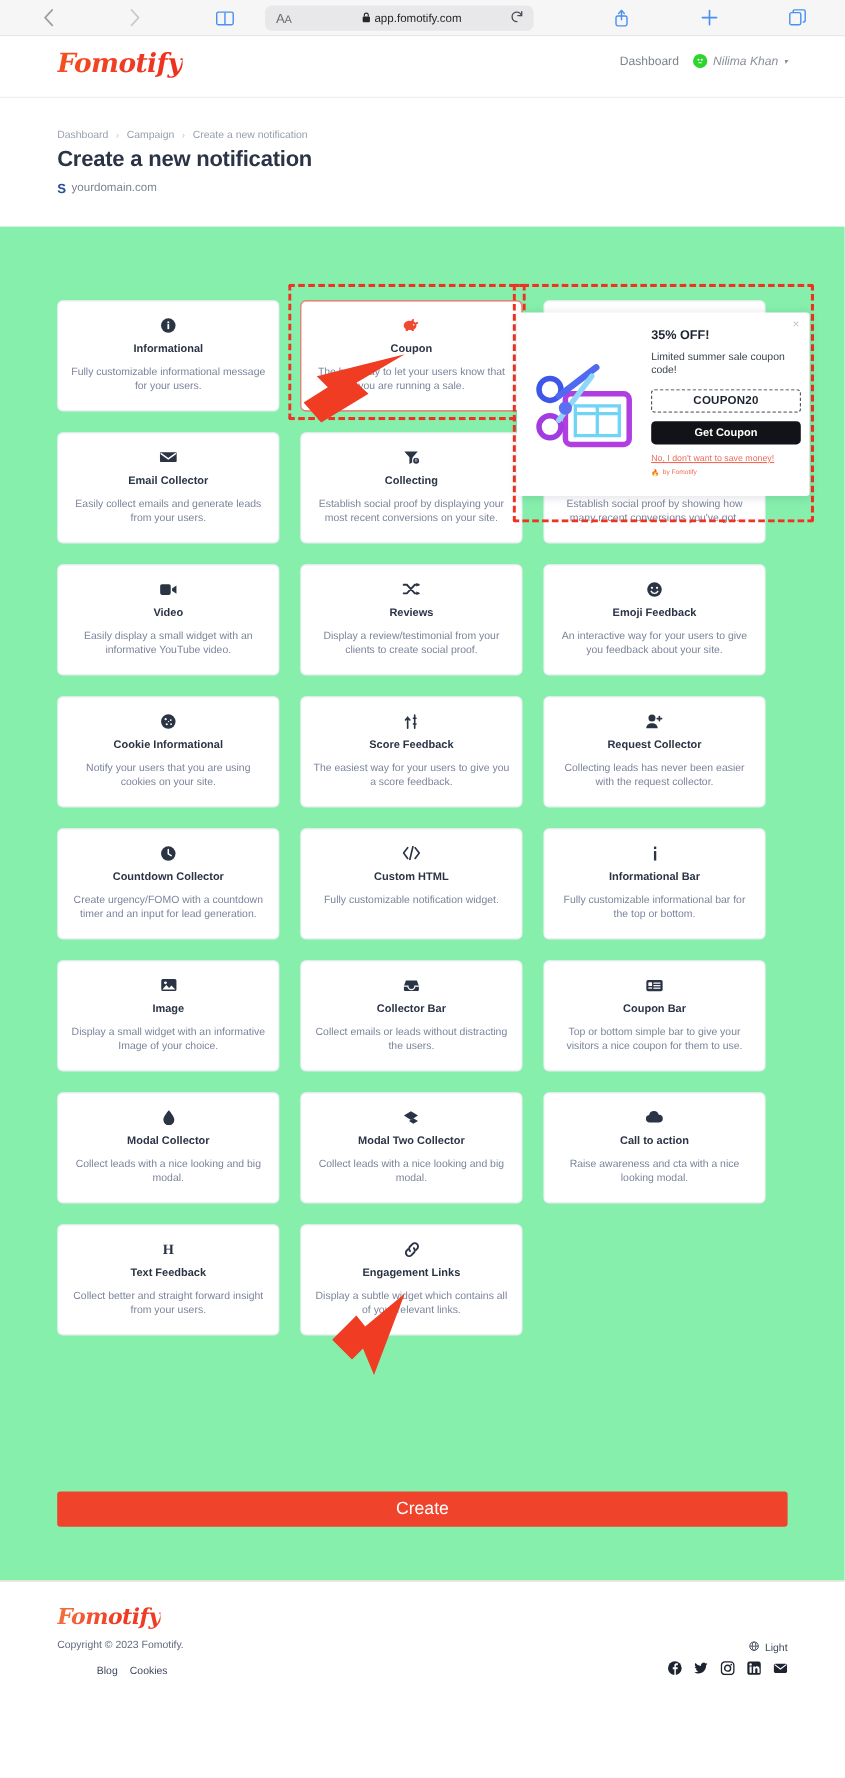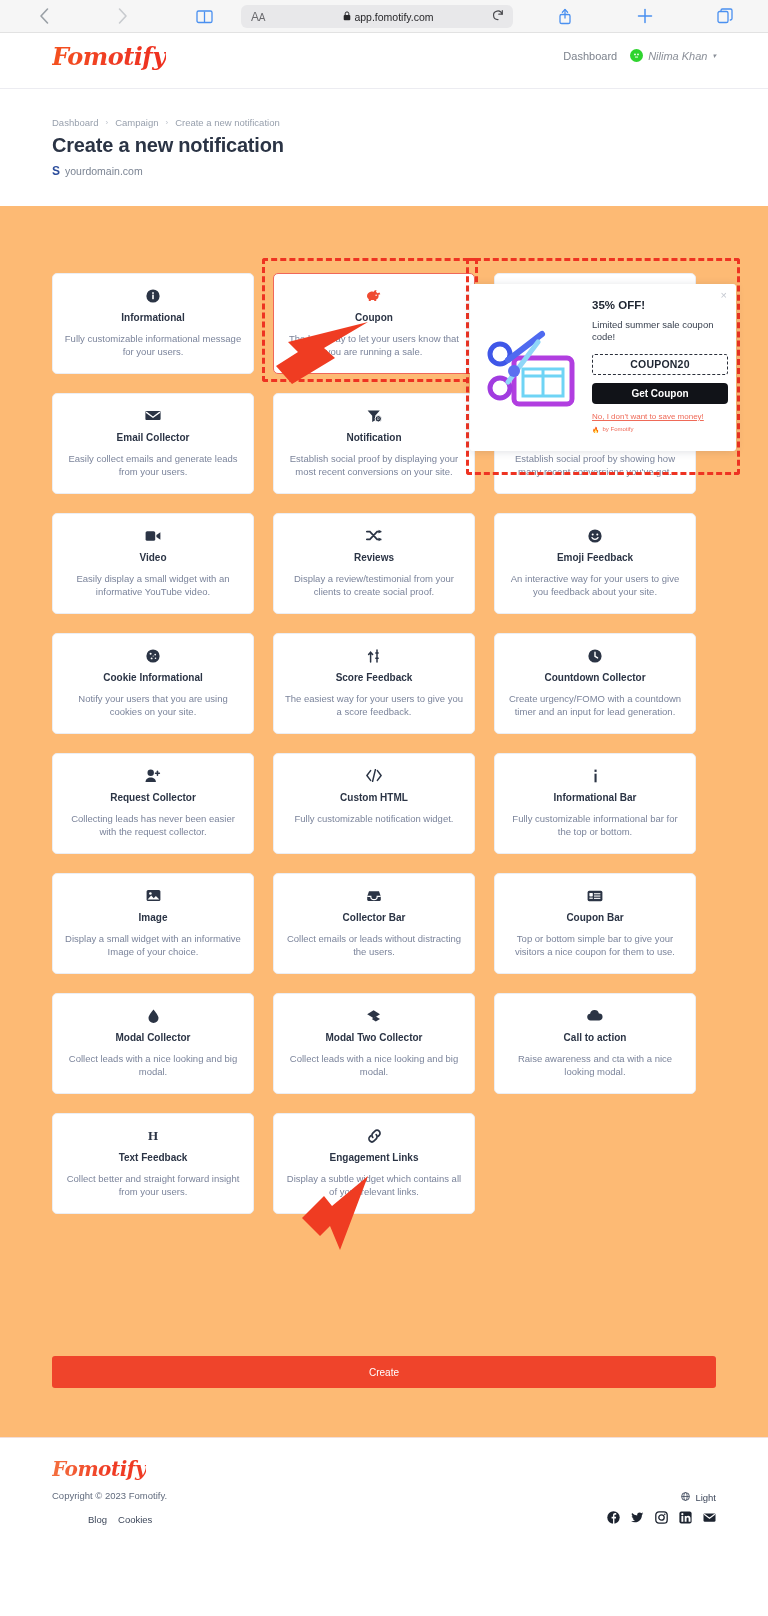--- a/index.html
+++ b/index.html
@@ -19,21 +19,21 @@
     display:flex; align-items:center;
   }
   .chrome-btn { color:#9aa0a6; display:flex; align-items:center; justify-content:center; }
   .nav-back { position:absolute; left:38px; }
   .nav-fwd  { position:absolute; left:117px; color:#c8cbcf; }
   .nav-book { position:absolute; left:196px; color:#4a90f0; }
   .nav-share{ position:absolute; left:558px; color:#4a90f0; }
   .nav-plus { position:absolute; left:637px; color:#4a90f0; }
   .nav-tabs { position:absolute; left:717px; color:#4a90f0; }
   .urlbar {
-    position:absolute; left:241px; top:5px; width:272px; height:23px;
+    position:absolute; left:241px; top:5px; width:244px; height:23px;
     background:#e8e8ea; border-radius:6px; display:flex; align-items:center;
   }
   .url-aa { position:absolute; left:10px; font-size:10px; color:#6a6a6e; letter-spacing:-0.3px;}
   .url-aa b{font-size:12px;font-weight:400;}
   .url-text {
     width:100%; text-align:center; font-size:10.5px; color:#27272a;
     display:flex; align-items:center; justify-content:center; gap:3px;padding-left:23px;
   }
   .lock { font-size:9px; }
   .url-reload { position:absolute; right:9px; font-size:12px; color:#4b4b4f; }
@@ -77,21 +77,21 @@
   }
   .domain-line {
     position:absolute; left:52px; top:75px; font-size:10.5px; color:#7b8493;
     display:flex; align-items:center; gap:5px;
   }
   .shopify-s { color:#2c4d9c; font-weight:bold; font-size:12px; }
 
   
   .main {
     position:absolute; top:206px; left:0; width:768px; height:1231px;
-    background:#fdba74;
+    background:#86efac;
     padding-left:20px;
   }
   .grid {
     position:absolute; left:52px; top:67px; width:664px;
     display:flex; flex-wrap:wrap; gap:19px 19px;
   }
   .card {
     width:202px; height:101px; background:#fff;
     border:1px solid #eceef3; border-radius:5px;
     display:flex; flex-direction:column; align-items:center;
@@ -148,21 +148,21 @@
   }
   .popup-brand {
     margin-top:5px; font-size:6px; color:#ef6a58;
     display:flex; align-items:center; gap:3px;
   }
 
   
   .create-btn {
     position:absolute; left:52px; top:1150px; width:664px; height:32px;
     background:#ef442b; border-radius:3px; color:#fff;
-    font-size:10px; display:flex; align-items:center; justify-content:center;
+    font-size:16px; display:flex; align-items:center; justify-content:center;
   }
 
   
   .footer {
     position:absolute; top:1437px; left:0; width:768px; height:179px;
     background:#fff; border-top:1px solid #f1dedb;
   }
   .footer-logo {
     position:absolute; left:52px; top:19px;
     font-family:"DejaVu Serif", serif; font-style:italic; font-weight:bold;
@@ -330,21 +330,21 @@
           <div class="card-desc">Easily collect emails and generate leads from your users.</div>
         </div>
         <div class="card">
           <div class="card-icon">
             <svg width="15" height="14" viewBox="0 0 15 14">
               <path d="M0.6 1.5h12.2l-4.6 5.2v4.6l-3 1.6V6.7z" fill="currentColor"></path>
               <circle cx="11.3" cy="9.8" r="3.2" fill="currentColor" stroke="#fff" stroke-width="1"></circle>
               <text x="11.3" y="11.4" font-size="4.4" fill="#fff" text-anchor="middle" font-family="sans-serif">0</text>
             </svg>
           </div>
-          <div class="card-title">Notification</div>
+          <div class="card-title">Collecting</div>
           <div class="card-desc">Establish social proof by displaying your most recent conversions on your site.</div>
         </div>
         <div class="card">
           <div class="card-icon">
             <svg width="15" height="14" viewBox="0 0 15 14">
               <rect x="1" y="7" width="3" height="6" fill="currentColor"></rect>
               <rect x="6" y="3.5" width="3" height="9.5" fill="currentColor"></rect>
               <rect x="11" y="0.8" width="3" height="12.2" fill="currentColor"></rect>
             </svg>
           </div>
@@ -404,39 +404,39 @@
               <line x1="10" y1="1" x2="10" y2="13" stroke="currentColor" stroke-width="1.5" stroke-linecap="round"></line>
               <rect x="8.1" y="3.2" width="3.8" height="1.5" rx="0.7" fill="currentColor"></rect>
               <rect x="8.1" y="8.4" width="3.8" height="1.5" rx="0.7" fill="currentColor"></rect>
             </svg>
           </div>
           <div class="card-title">Score Feedback</div>
           <div class="card-desc">The easiest way for your users to give you a score feedback.</div>
         </div>
         <div class="card">
           <div class="card-icon">
-            <svg width="14" height="14" viewBox="0 0 14 14">
-              <circle cx="7" cy="7" r="6.6" fill="currentColor"></circle>
-              <path d="M7 3.2V7.3l2.6 1.6" stroke="#fff" stroke-width="1.4" fill="none" stroke-linecap="round"></path>
-            </svg>
-          </div>
-          <div class="card-title">Countdown Collector</div>
-          <div class="card-desc">Create urgency/FOMO with a countdown timer and an input for lead generation.</div>
-        </div>
-        <div class="card">
-          <div class="card-icon">
             <svg width="16" height="14" viewBox="0 0 16 14">
               <circle cx="5.7" cy="3.8" r="3.2" fill="currentColor"></circle>
               <path d="M0.5 13c0-2.9 2.4-4.6 5.2-4.6S10.9 10.1 10.9 13z" fill="currentColor"></path>
               <rect x="11.7" y="1.6" width="1.5" height="5.4" rx="0.7" fill="currentColor"></rect>
               <rect x="9.75" y="3.55" width="5.4" height="1.5" rx="0.7" fill="currentColor"></rect>
             </svg>
           </div>
           <div class="card-title">Request Collector</div>
           <div class="card-desc">Collecting leads has never been easier with the request collector.</div>
+        </div>
+        <div class="card">
+          <div class="card-icon">
+            <svg width="14" height="14" viewBox="0 0 14 14">
+              <circle cx="7" cy="7" r="6.6" fill="currentColor"></circle>
+              <path d="M7 3.2V7.3l2.6 1.6" stroke="#fff" stroke-width="1.4" fill="none" stroke-linecap="round"></path>
+            </svg>
+          </div>
+          <div class="card-title">Countdown Collector</div>
+          <div class="card-desc">Create urgency/FOMO with a countdown timer and an input for lead generation.</div>
         </div>
         <div class="card">
           <div class="card-icon">
             <svg width="16" height="13" viewBox="0 0 16 13">
               <path d="M4.6 1.6L0.9 6.5l3.7 4.9M11.4 1.6l3.7 4.9-3.7 4.9M9.4 0.6L6.6 12.4" stroke="currentColor" stroke-width="1.5" fill="none" stroke-linecap="round" stroke-linejoin="round"></path>
             </svg>
           </div>
           <div class="card-title">Custom HTML</div>
           <div class="card-desc">Fully customizable notification widget.</div>
         </div>

